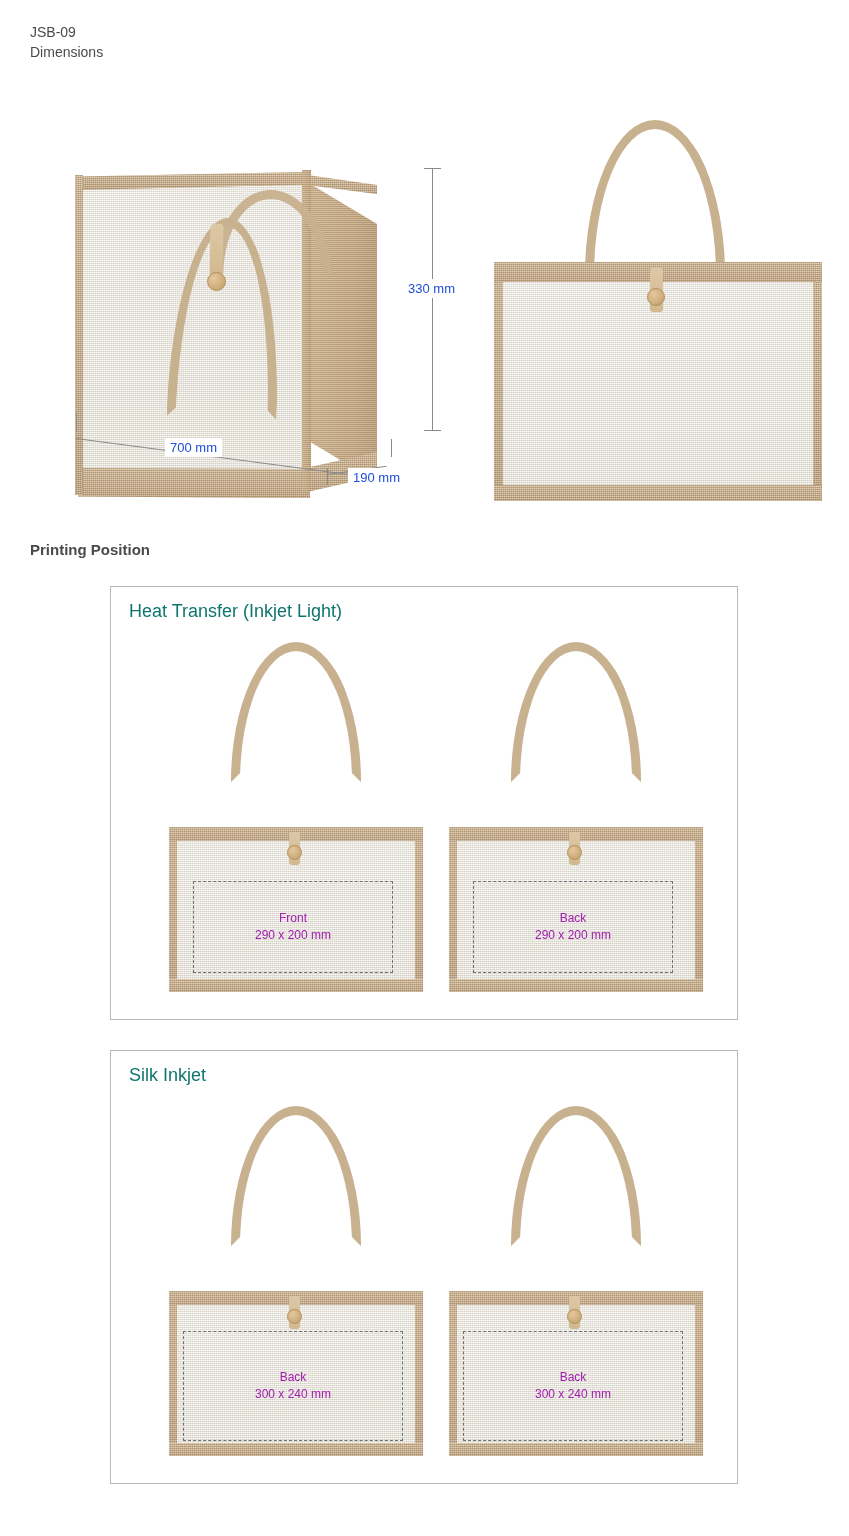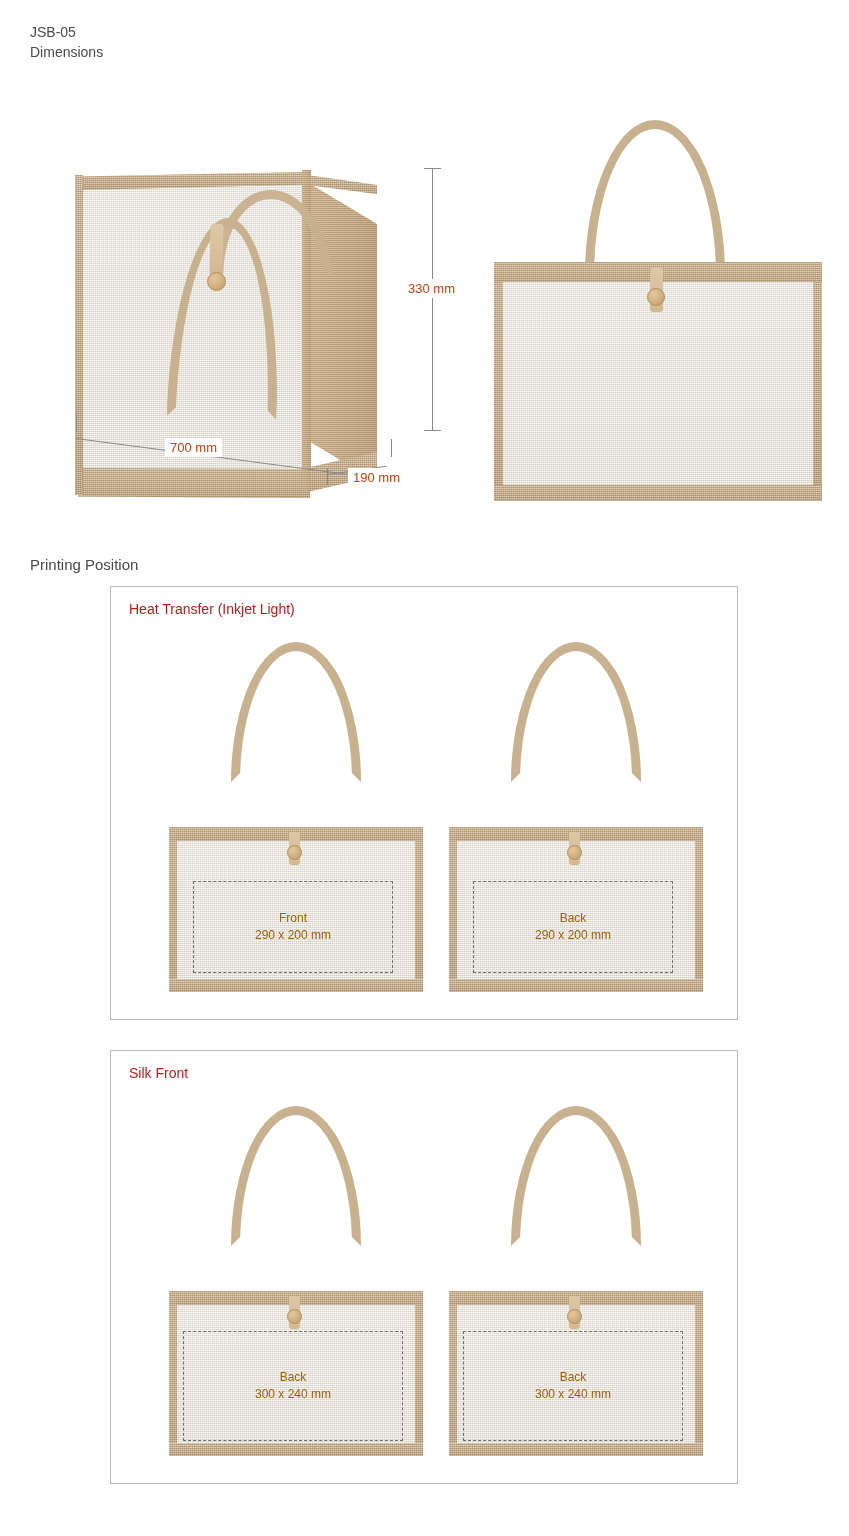--- a/index.html
+++ b/index.html
@@ -23,21 +23,21 @@
     line-height: 20px;
     color: #4a4a4a;
   }
 
   
   .section-title {
     position: absolute;
     font-size: 15px;
     color: #4a4a4a;
   }
-  #printing-position-title { left: 30px; top: 556px; }
+  #printing-position-title { left: 30px; top: 541px; font-weight: bold; }
 
   
   #dimensions-area {
     position: absolute;
     left: 0; top: 90px;
     width: 849px; height: 420px;
   }
 
   
   .bag { position: absolute; }
@@ -86,58 +86,58 @@
     position: absolute;
     border-radius: 50%;
     background: radial-gradient(circle at 35% 32%, #e3c79c 0%, #cfae7d 60%, #bb9864 100%);
     border: 1px solid #b3905f;
   }
 
   
   .dim-label {
     position: absolute;
     font-size: 13px;
-    color: #c2410c;
+    color: #1d4ed8;
     white-space: nowrap;
   }
   .dim-line { position: absolute; background: #8a8a8a; }
   .dim-tick { position: absolute; background: #8a8a8a; }
 
   
   .print-box {
     position: absolute;
     border: 1px solid #b9b9b9;
     background: #fff;
   }
   .print-box-title {
     position: absolute;
     left: 18px; top: 14px;
-    font-size: 14px;
-    color: #b91c1c;
+    font-size: 18px;
+    color: #0f766e;
   }
 
   .print-area {
     position: absolute;
     border: 1px dashed #6f6f6f;
     text-align: center;
-    color: #a16207;
+    color: #a21caf;
     font-size: 12px;
     line-height: 17px;
     display: flex;
     flex-direction: column;
     justify-content: center;
     align-items: center;
   }
   .print-area .pa-label { display: block; }
 </style>
 </head>
 <body>
 
 <div class="doc-header">
-  <div>JSB-05</div>
+  <div>JSB-09</div>
   <div>Dimensions</div>
 </div>
 
 <div id="dimensions-area">
 
   <div class="bag" style="left:62px; top:30px; width:350px; height:380px;">
 
     <div class="jute-side" style="position:absolute; left:245px; top:62px; width:70px; height:300px;
                 clip-path: polygon(0 0, 100% 14%, 100% 100%, 0 86%);"></div>
 
@@ -231,21 +231,21 @@
 
     <div class="print-area" style="left:32px; top:239px; width:200px; height:92px;">
       <span class="pa-label">Back</span>
       <span class="pa-label">290 x 200 mm</span>
     </div>
   </div>
 </div>
 
 <div class="print-box" style="left:110px; top:1050px; width:628px; height:434px;">
 
-  <div class="print-box-title">Silk Front</div>
+  <div class="print-box-title">Silk Inkjet</div>
 
   <div class="bag" style="left:50px; top:55px; width:270px; height:355px;">
     <div class="handle-rope" style="left:70px; top:0px; width:130px; height:140px;"></div>
     <div class="jute-trim" style="position:absolute; left:8px; top:185px; width:254px; height:16px;"></div>
     <div class="jute-front" style="position:absolute; left:8px; top:199px; width:254px; height:150px;"></div>
     <div class="jute-trim" style="position:absolute; left:8px; top:199px; width:8px; height:150px;"></div>
     <div class="jute-trim" style="position:absolute; left:254px; top:199px; width:8px; height:150px;"></div>
     <div class="jute-trim" style="position:absolute; left:8px; top:337px; width:254px; height:13px;"></div>
     <div class="button-tab" style="left:128px; top:190px; width:11px; height:33px;"></div>
     <div class="wood-button" style="left:126px; top:203px; width:15px; height:15px;"></div>

